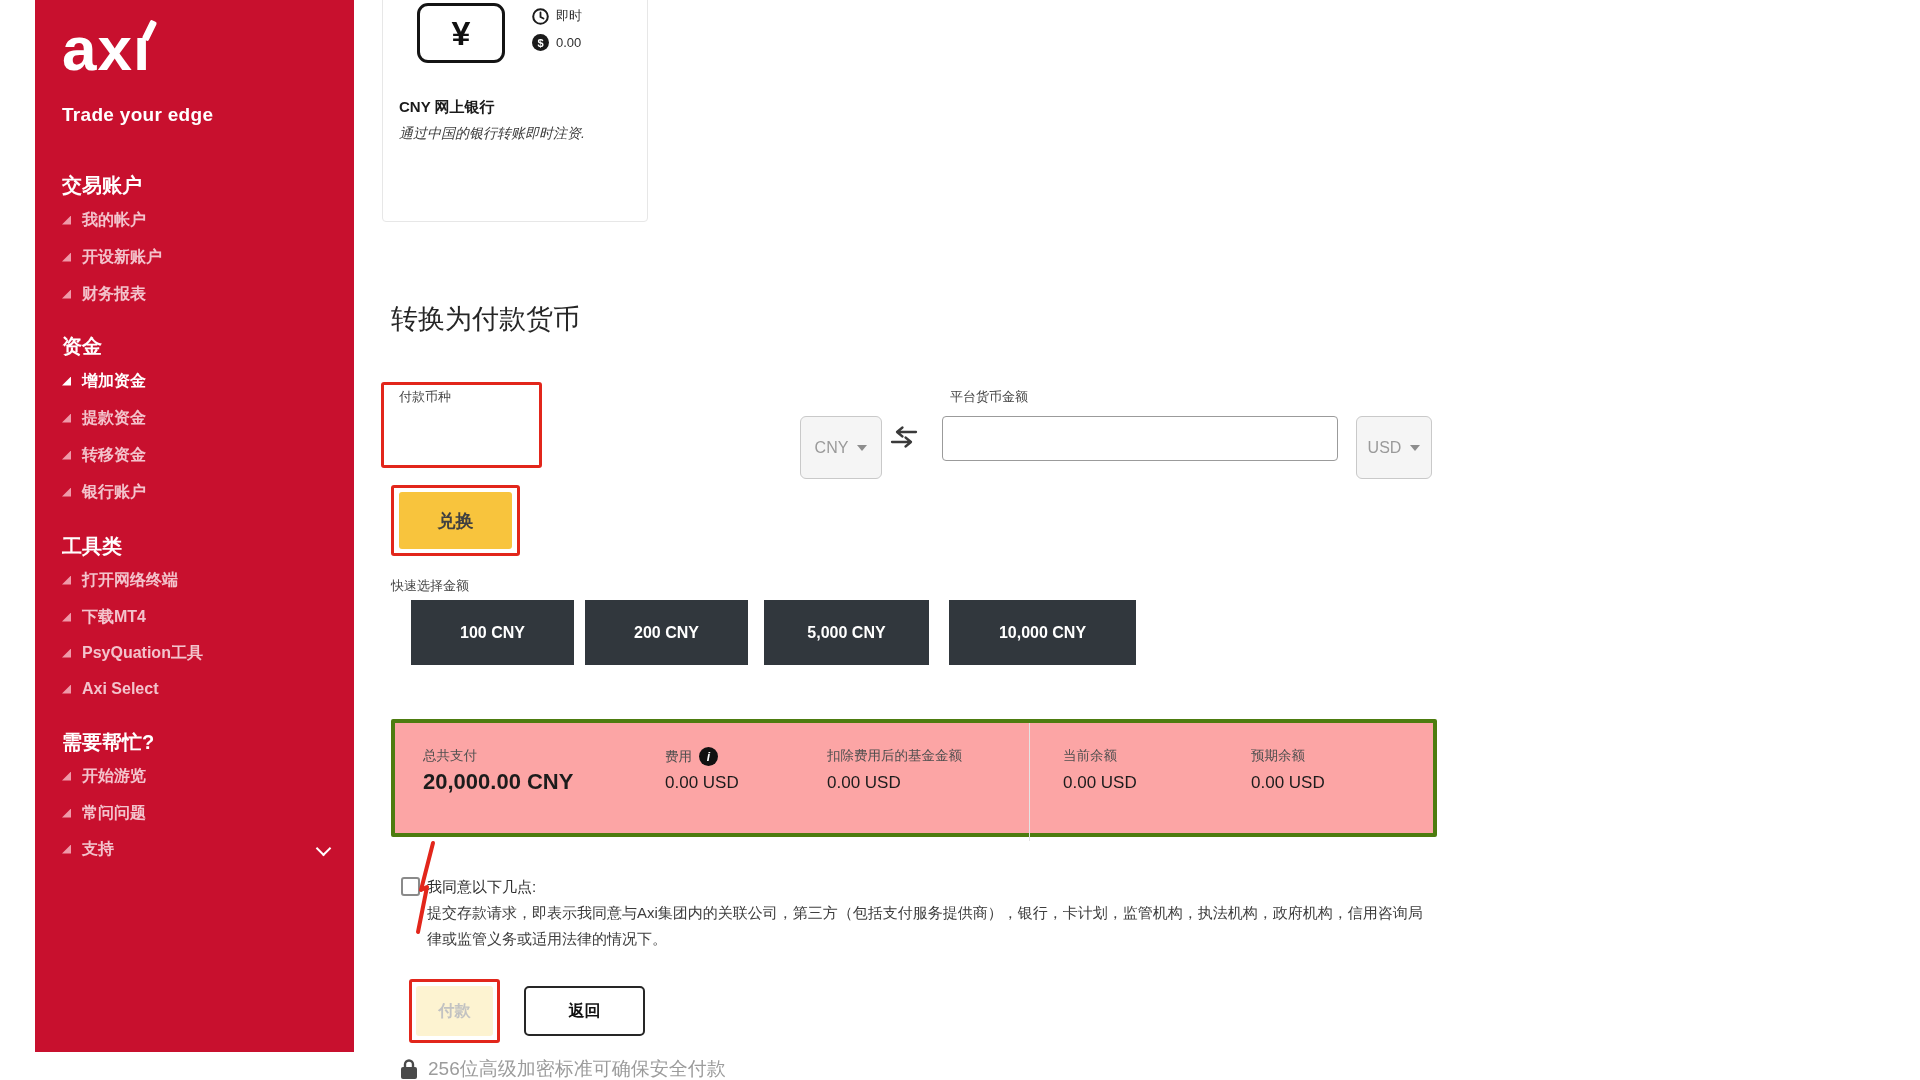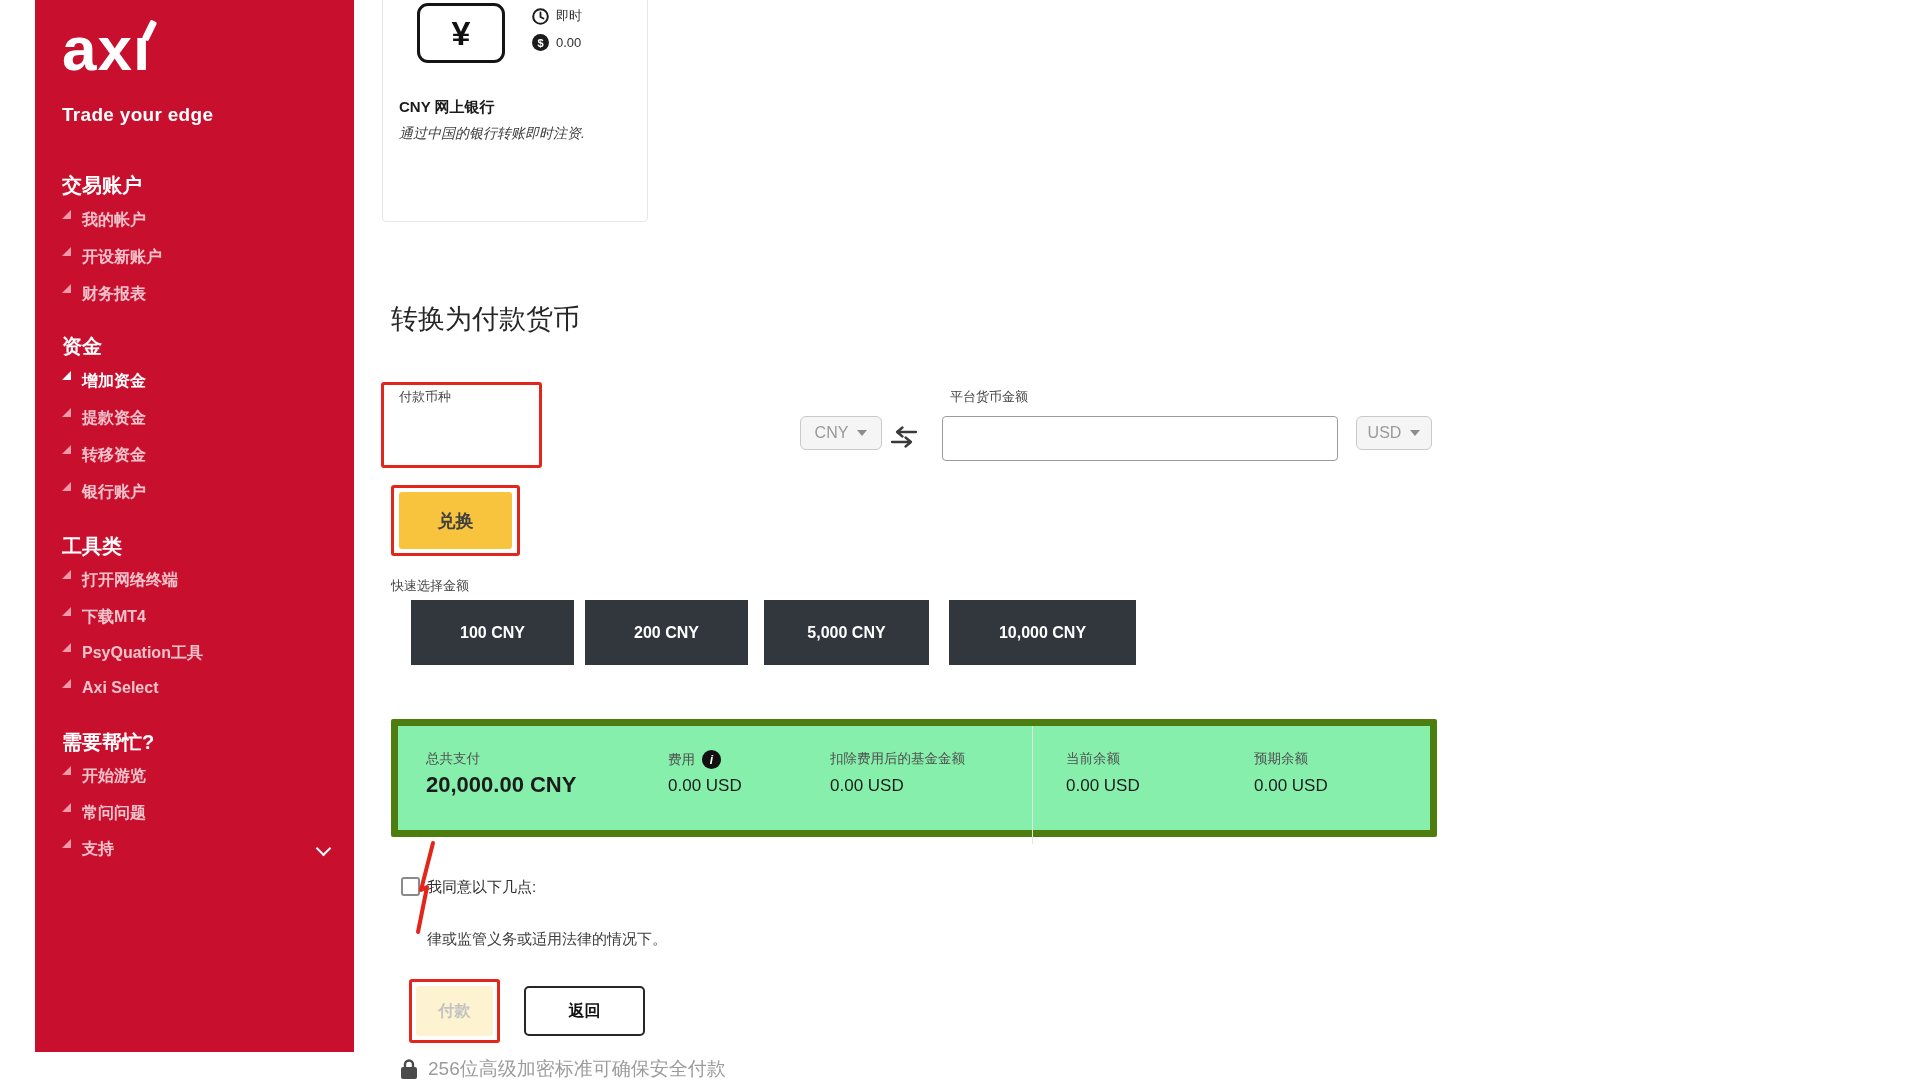--- a/index.html
+++ b/index.html
@@ -12,49 +12,49 @@
   *{margin:0;padding:0;box-sizing:border-box;font-family:var(--ff);}
   html,body{width:1920px;height:1080px;background:#fff;overflow:hidden;}
   .page-clip{position:absolute;left:0;top:0;width:1500px;height:1080px;overflow:hidden;background:#fff;padding-left:19px;}
 
   
   .sidebar{position:absolute;left:35px;top:0;width:319px;height:1052px;background:var(--red);}
   .logo{position:absolute;left:27px;top:18px;color:#fff;font-size:62px;font-weight:700;letter-spacing:1px;line-height:1;}
   .logo .accent{position:absolute;right:-2px;top:2px;width:7px;height:21px;background:#fff;border-radius:2px;transform:rotate(26deg);}
   .tagline{position:absolute;left:27px;top:104px;color:#fff;font-size:19px;font-weight:600;letter-spacing:.3px;}
   .nav-title{position:absolute;left:27px;color:#fff;font-size:20px;font-weight:700;}
-  .nav-item{position:absolute;left:27px;display:flex;align-items:flex-start;gap:11px;height:20px;cursor:pointer;}
+  .nav-item{position:absolute;left:27px;display:flex;align-items:center;gap:11px;height:20px;cursor:pointer;}
   .tri{width:9px;height:9px;background:#ef9aa9;clip-path:polygon(100% 0,100% 100%,0 100%);flex:none;}
   .nav-item span.lbl{color:#f3c3cc;font-size:16px;font-weight:600;white-space:nowrap;}
   .nav-item.active .tri{background:#ffffff;}
   .nav-item.active span.lbl{color:#ffffff;font-weight:700;}
   .chev{position:absolute;left:283px;top:843px;width:11px;height:11px;border-right:2.5px solid #fff;border-bottom:2.5px solid #fff;transform:rotate(45deg);cursor:pointer;}
 
   
   .tile{position:absolute;left:382px;top:-36px;width:266px;height:258px;background:#fff;border:1px solid #e7e7e7;border-radius:4px;}
   .yen-box{position:absolute;left:34px;top:38px;width:88px;height:60px;border:3px solid #141414;border-radius:11px;display:flex;align-items:center;justify-content:center;font-size:34px;font-weight:700;color:#111;}
   .meta{position:absolute;left:149px;display:flex;align-items:center;gap:7px;font-size:13px;color:#2f2f2f;}
   .dollar-badge{width:17px;height:17px;border-radius:50%;background:#1b1b1b;color:#fff;font-size:11px;font-weight:700;display:flex;align-items:center;justify-content:center;}
   .tile-title{position:absolute;left:16px;top:133px;font-size:15px;font-weight:700;color:#1a1a1a;}
   .tile-desc{position:absolute;left:16px;top:155px;width:190px;font-size:14px;line-height:27px;color:#3c3c3c;font-style:italic;}
 
   
   .heading{position:absolute;left:391px;top:301px;font-size:27px;font-weight:500;color:#262626;}
   .field-label{position:absolute;font-size:13px;color:#454545;}
   .amount-input{position:absolute;height:45px;border-radius:4px;font-size:17px;color:#1f1f1f;padding:0 14px;outline:none;}
   .input-filled{left:391px;top:416px;width:396px;border:2px solid #17181a;background:#e7eefc;}
   .input-empty{left:942px;top:416px;width:396px;border:1px solid #9b9b9b;background:#fff;}
-  .cur-select{position:absolute;top:416px;height:34px;border:1px solid #c9c9c9;background:#f5f5f5;border-radius:6px;display:flex;align-items:center;justify-content:center;gap:9px;font-size:16px;color:#9a9a9a;cursor:pointer;}
+  .cur-select{position:absolute;top:416px;height:63px;border:1px solid #c9c9c9;background:#f5f5f5;border-radius:6px;display:flex;align-items:center;justify-content:center;gap:9px;font-size:16px;color:#9a9a9a;cursor:pointer;}
   .caret{width:0;height:0;border-left:5px solid transparent;border-right:5px solid transparent;border-top:6px solid #8d8d8d;}
   .swap{position:absolute;left:888px;top:425px;cursor:pointer;}
   .btn-convert{position:absolute;left:399px;top:492px;width:113px;height:57px;background:var(--yellow);border:none;border-radius:3px;font-size:18px;font-weight:700;color:#404040;cursor:pointer;}
   .quick-btn{position:absolute;top:600px;height:65px;background:var(--dark);border:none;border-radius:0;color:#fff;font-size:16px;font-weight:700;cursor:pointer;margin-left:20px;}
 
   
-  .summary{position:absolute;left:391px;top:719px;width:1046px;height:118px;background:#86efac;border:7px solid #4d7c0f;border-radius:2px;}
+  .summary{position:absolute;left:391px;top:719px;width:1046px;height:118px;background:#fca5a5;border:4px solid #4d7c0f;border-radius:2px;}
   .sum-label{position:absolute;top:24px;font-size:13.5px;color:#4f4f4f;white-space:nowrap;display:flex;align-items:center;gap:7px;}
   .sum-value{position:absolute;top:50px;font-size:17px;color:#1c1c1c;white-space:nowrap;}
   .sum-value.big{font-size:22px;font-weight:700;top:46px;}
   .info-badge{width:19px;height:19px;border-radius:50%;background:#111;color:#fff;font-size:12px;font-weight:700;font-style:italic;display:flex;align-items:center;justify-content:center;cursor:pointer;}
   .sum-divider{position:absolute;left:634px;top:0;width:1px;height:118px;background:#e3e3e3;}
 
   
   .checkbox{position:absolute;left:401px;top:877px;width:19px;height:19px;border:2px solid #8a8a8a;border-radius:3px;background:#fff;cursor:pointer;}
   .agree-label{position:absolute;left:427px;top:878px;font-size:15px;color:#2f2f2f;}
   .agree-line{position:absolute;left:427px;font-size:15px;color:#3d3d3d;white-space:nowrap;}
@@ -212,20 +212,21 @@
 
     <div class="sum-label" style="left:668px">当前余额</div>
     <div class="sum-value" style="left:668px">0.00 USD</div>
 
     <div class="sum-label" style="left:856px">预期余额</div>
     <div class="sum-value" style="left:856px">0.00 USD</div>
   </div>
 
   <div class="checkbox"></div>
   <div class="agree-label">我同意以下几点:</div>
+  <div class="agree-line" style="top:904px">提交存款请求，即表示我同意与Axi集团内的关联公司，第三方（包括支付服务提供商），银行，卡计划，监管机构，执法机构，政府机构，信用咨询局</div>
   <div class="agree-line" style="top:930px">律或监管义务或适用法律的情况下。</div>
 
   <button class="btn-pay" disabled="">付款</button>
   <button class="btn-back">返回</button>
 
   <div class="secure">
     <svg width="18" height="22" viewBox="0 0 18 22">
       <rect x="1" y="9" width="16" height="12" rx="2" fill="#4a4a4a"></rect>
       <path d="M5 9 V6.5 a4 4 0 0 1 8 0 V9" fill="none" stroke="#4a4a4a" stroke-width="2.4"></path>
     </svg>

